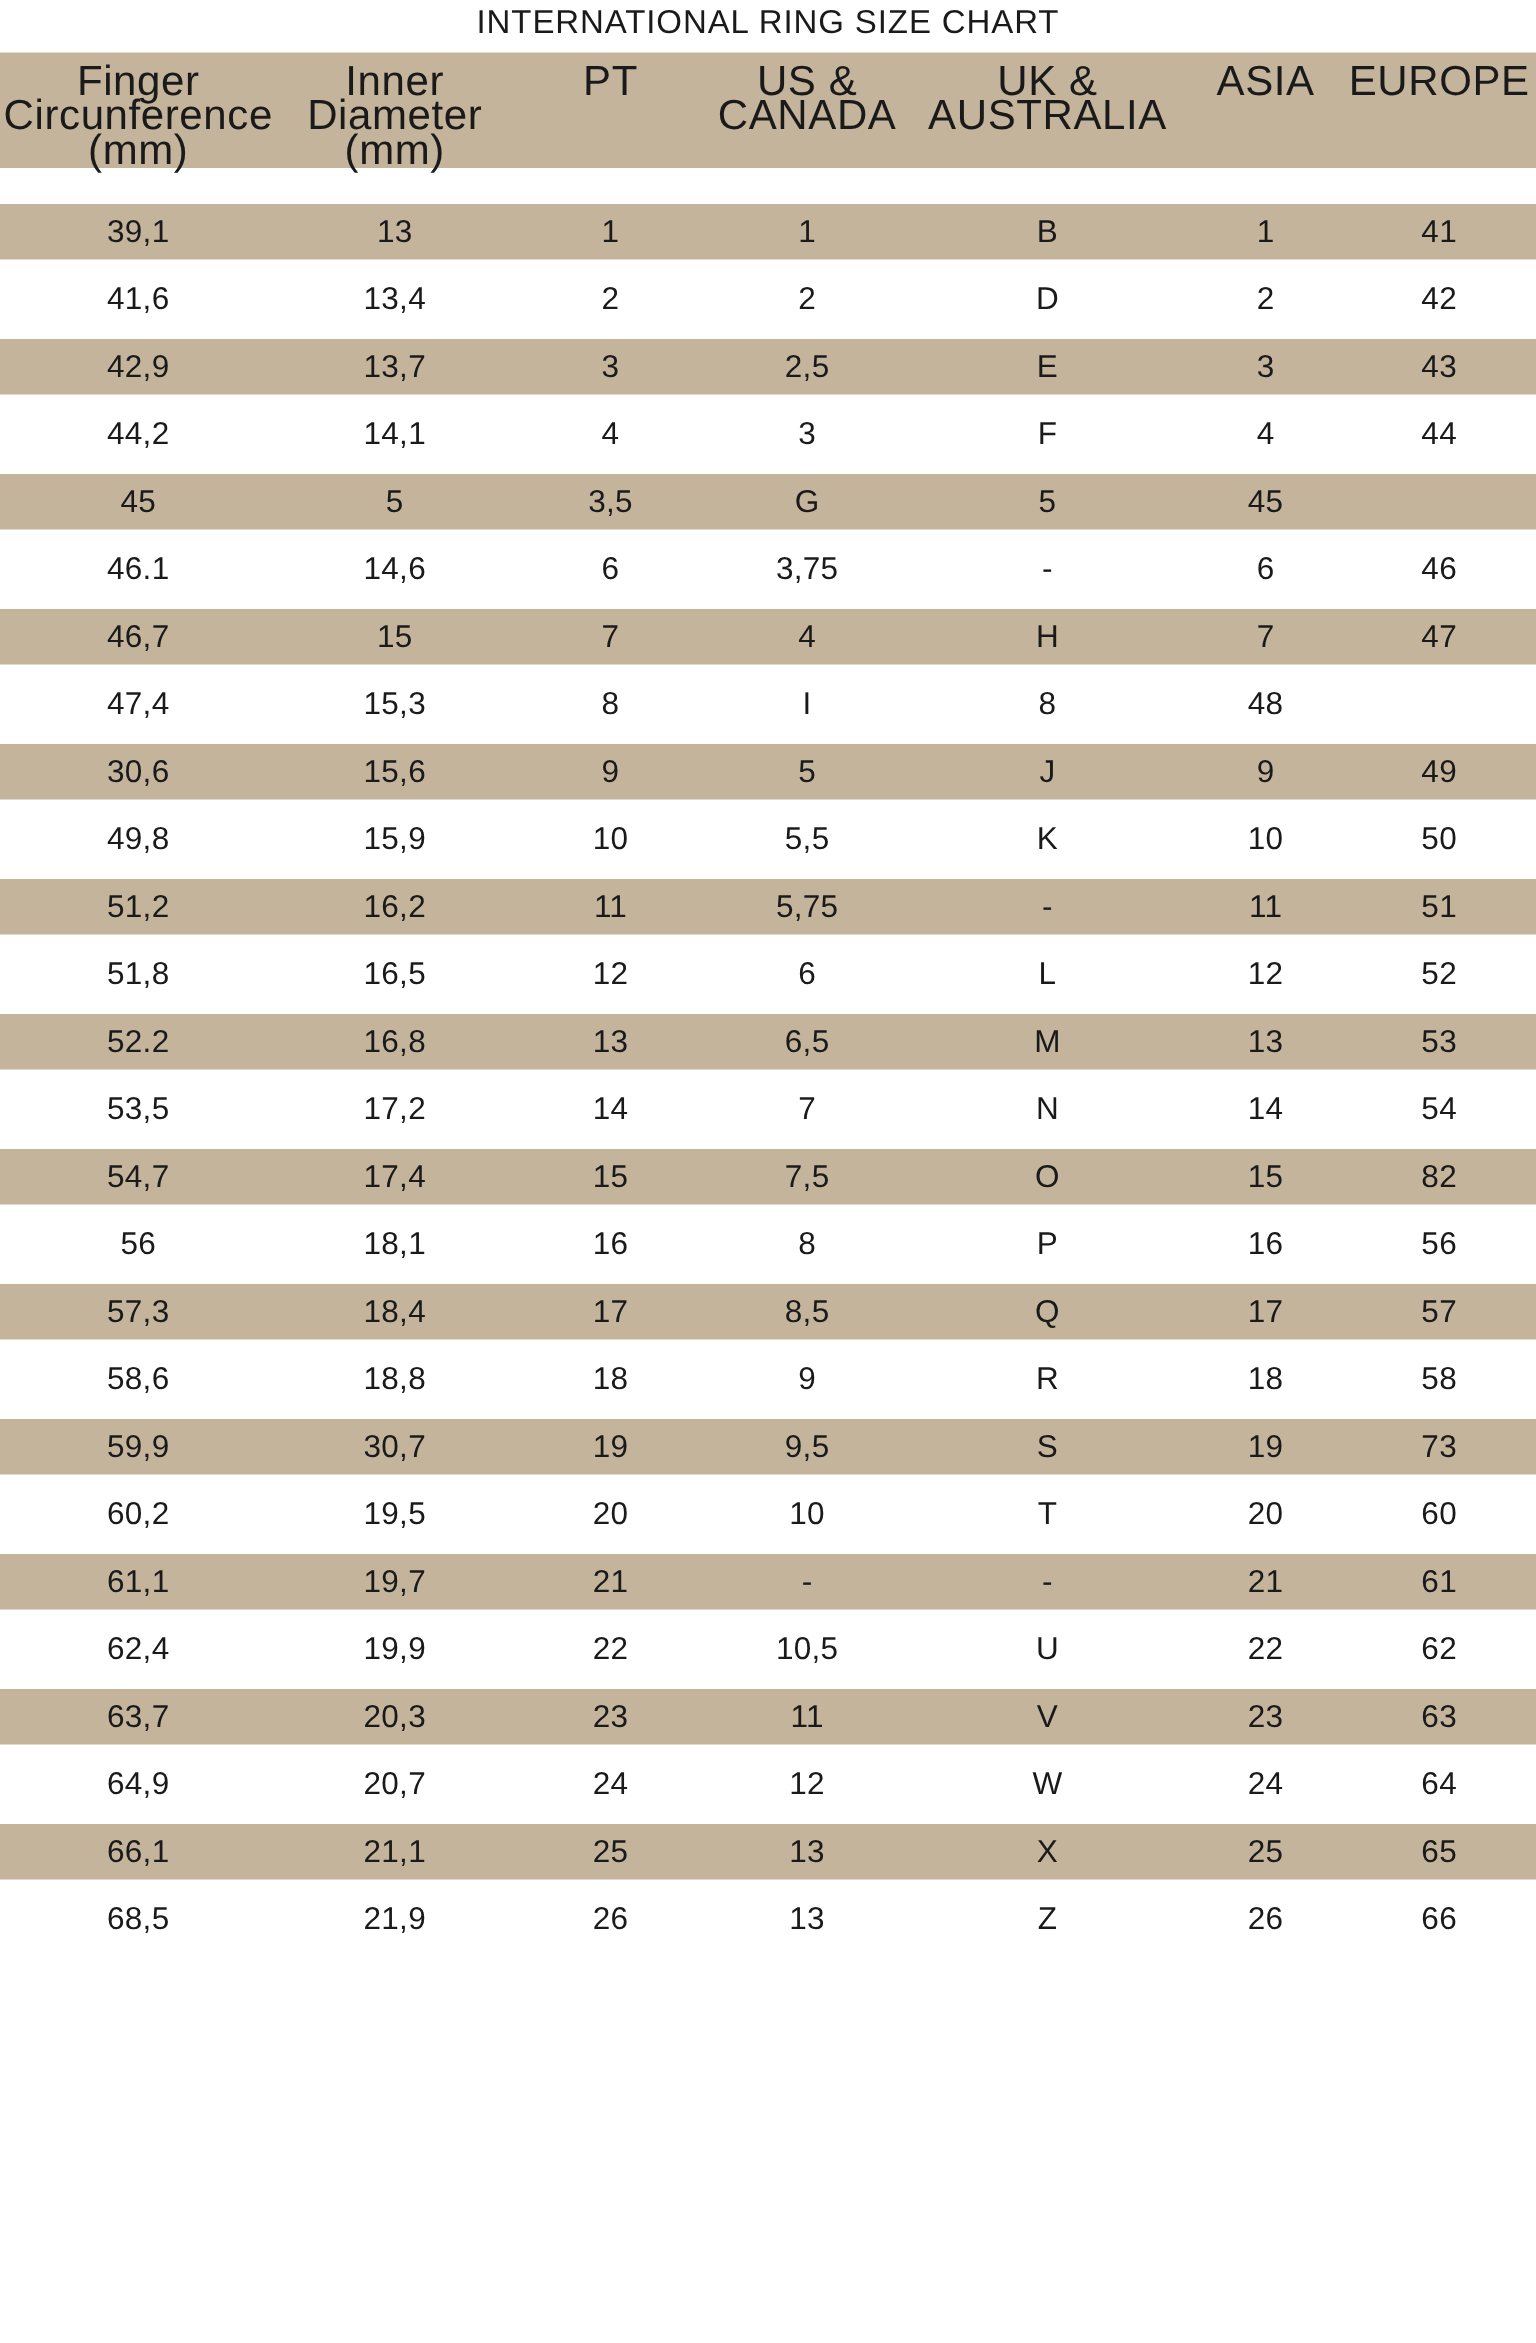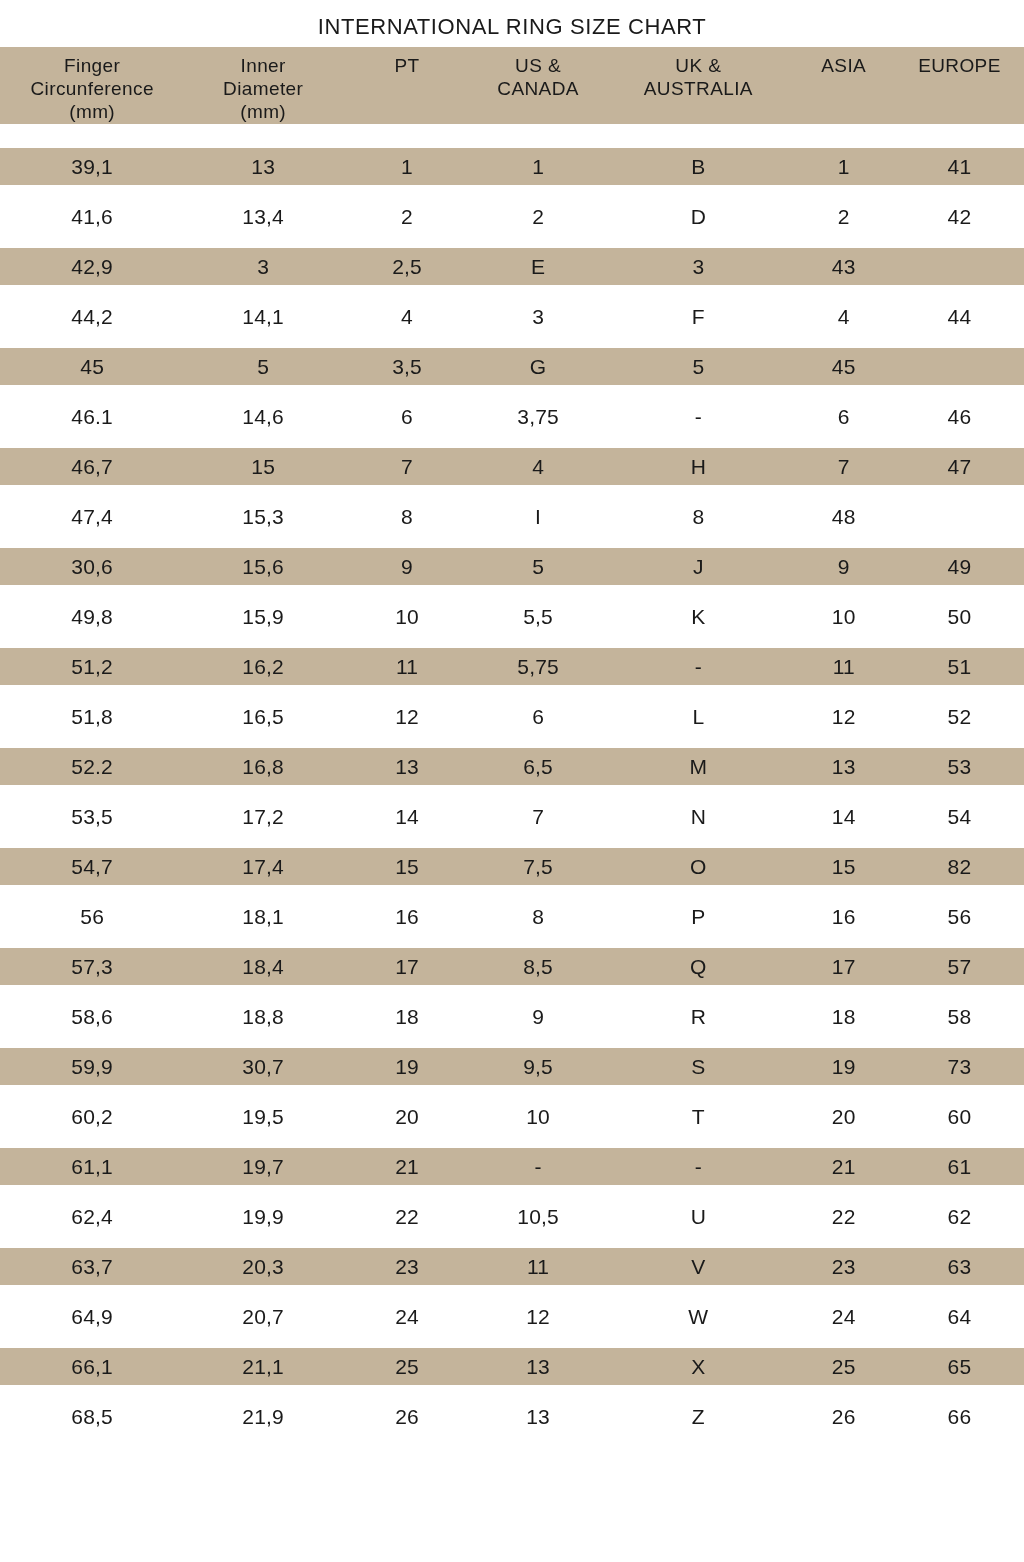--- a/index.html
+++ b/index.html
@@ -20,46 +20,45 @@
     color: var(--text);
     font-family: "Liberation Sans", sans-serif;
   }
   .title {
     height: 30px;
     padding-top: 2px;
     text-align: center;
     font-size: 22px;
     letter-spacing: 0.6px;
     white-space: nowrap;
-    margin-top: 12px;
   }
   .grid-cols {
     display: grid;
     grid-template-columns: 18% 15.4% 12.7% 12.9% 18.4% 10% 12.6%;
     width: 100%;
   }
   .header-band {
     margin-top: 5px;
     height: 77px;
     background: var(--stripe);
     align-items: start;
   }
   .header-cell {
     padding-top: 7px;
     text-align: center;
-    font-size: 19px;
+    font-size: 28px;
     line-height: 23px;
     letter-spacing: 0.4px;
     white-space: pre-line;
   }
   #rows {
     margin-top: 24px;
   }
   .row {
-    height: 63px;
+    height: 53px;
   }
   .row.stripe {
     height: 37px;
     background: var(--stripe);
   }
   .cell {
     display: flex;
     align-items: center;
     justify-content: center;
     font-size: 21px;
@@ -101,20 +100,21 @@
     <div class="cell">41,6</div>
     <div class="cell">13,4</div>
     <div class="cell">2</div>
     <div class="cell">2</div>
     <div class="cell">D</div>
     <div class="cell">2</div>
     <div class="cell">42</div>
   </div>
     <div class="row grid-cols stripe">
     <div class="cell">42,9</div>
+    <div class="cell">13,7</div>
     <div class="cell">3</div>
     <div class="cell">2,5</div>
     <div class="cell">E</div>
     <div class="cell">3</div>
     <div class="cell">43</div>
   </div>
     <div class="row grid-cols">
     <div class="cell">44,2</div>
     <div class="cell">14,1</div>
     <div class="cell">4</div>

